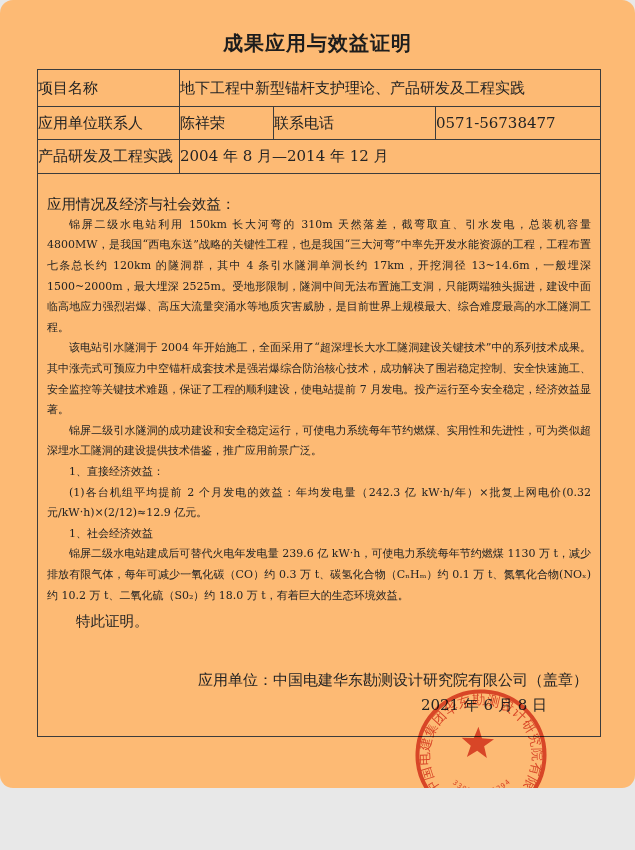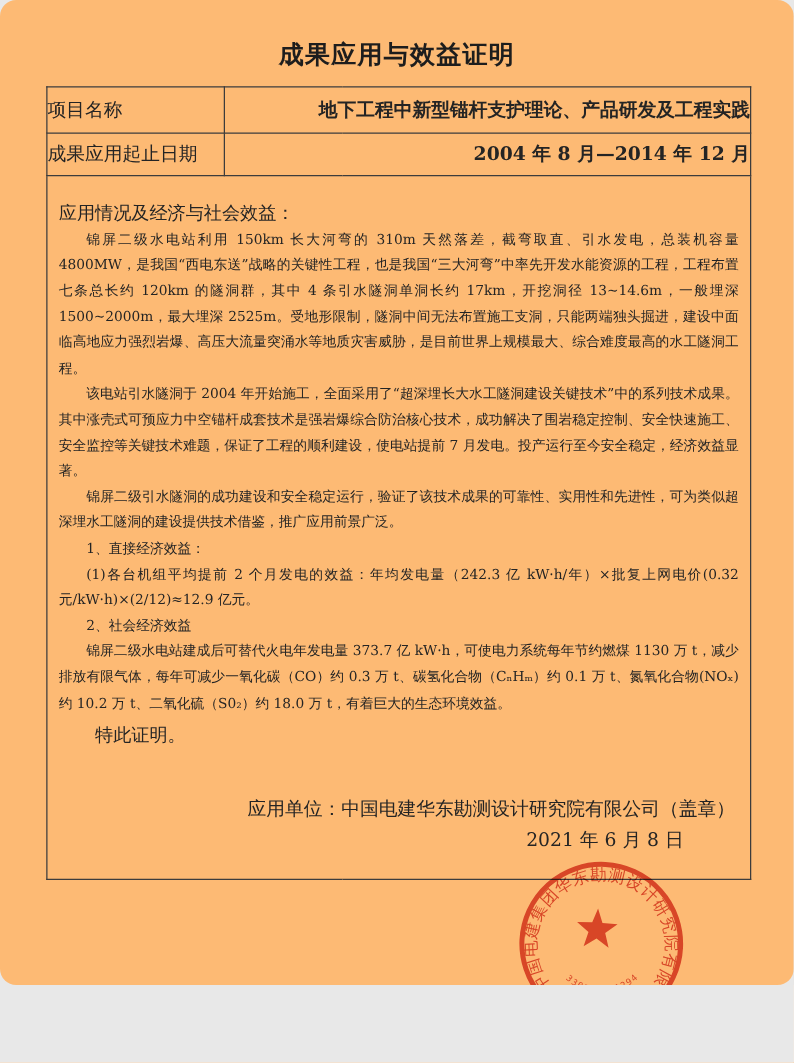--- a/index.html
+++ b/index.html
@@ -34,21 +34,21 @@
     border-collapse: collapse;
     table-layout: fixed;
   }
   table.cert-table td {
     border: 1px solid #3c3c3c;
     font-size: 15px;
     color: #242424;
     vertical-align: middle;
   }
   td.lbl { text-align: left; }
-  td.val { text-align: right; font-weight: bold; }
+  td.val { text-align: left; }
   td.val-bold { text-align: center; font-weight: bold; }
   td.body-cell {
     vertical-align: top;
     text-align: left;
     padding: 4px 9px 5px 9px;
   }
   .body-heading {
     font-size: 14.5px;
     line-height: 21px;
     color: #242424;
@@ -101,34 +101,40 @@
       <col style="width:142px">
         <col style="width:94px">
         <col style="width:162px">
         <col style="width:165px">
     </colgroup>
     <tbody>
         <tr style="height:37px">
       <td class="lbl">项目名称</td>
       <td class="val" colspan="3">地下工程中新型锚杆支护理论、产品研发及工程实践</td>
     </tr>
+    <tr style="height:33px">
+      <td class="lbl">应用单位联系人</td>
+      <td class="val">陈祥荣</td>
+      <td class="lbl">联系电话</td>
+      <td class="val">0571-56738477</td>
+    </tr>
     <tr style="height:34px">
-      <td class="lbl">成果应用起止日期</td>
+      <td class="lbl">产品研发及工程实践</td>
       <td class="val" colspan="3">2004 年 8 月—2014 年 12 月</td>
     </tr>
     <tr style="height:563px">
       <td class="body-cell" colspan="4">
         <div class="body-heading">应用情况及经济与社会效益：</div>
         <p class="para">锦屏二级水电站利用 150km 长大河弯的 310m 天然落差，截弯取直、引水发电，总装机容量 4800MW，是我国“西电东送”战略的关键性工程，也是我国“三大河弯”中率先开发水能资源的工程，工程布置七条总长约 120km 的隧洞群，其中 4 条引水隧洞单洞长约 17km，开挖洞径 13~14.6m，一般埋深 1500~2000m，最大埋深 2525m。受地形限制，隧洞中间无法布置施工支洞，只能两端独头掘进，建设中面临高地应力强烈岩爆、高压大流量突涌水等地质灾害威胁，是目前世界上规模最大、综合难度最高的水工隧洞工程。</p>
         <p class="para">该电站引水隧洞于 2004 年开始施工，全面采用了“超深埋长大水工隧洞建设关键技术”中的系列技术成果。其中涨壳式可预应力中空锚杆成套技术是强岩爆综合防治核心技术，成功解决了围岩稳定控制、安全快速施工、安全监控等关键技术难题，保证了工程的顺利建设，使电站提前 7 月发电。投产运行至今安全稳定，经济效益显著。</p>
-        <p class="para">锦屏二级引水隧洞的成功建设和安全稳定运行，验证了该技术成果的可靠性、实用性和先进性，可为类似超深埋水工隧洞的建设提供技术借鉴，推广应用前景广泛。</p>
+        <p class="para">锦屏二级引水隧洞的成功建设和安全稳定运行，可使电力系统每年节约燃煤、实用性和先进性，可为类似超深埋水工隧洞的建设提供技术借鉴，推广应用前景广泛。</p>
         <p class="para">1、直接经济效益：</p>
         <p class="para">(1)各台机组平均提前 2 个月发电的效益：年均发电量（242.3 亿 kW·h/年）×批复上网电价(0.32 元/kW·h)×(2/12)≈12.9 亿元。</p>
-        <p class="para">2、社会经济效益</p>
-        <p class="para">锦屏二级水电站建成后可替代火电年发电量 373.7 亿 kW·h，可使电力系统每年节约燃煤 1130 万 t，减少排放有限气体，每年可减少一氧化碳（CO）约 0.3 万 t、碳氢化合物（CₙHₘ）约 0.1 万 t、氮氧化合物(NOₓ)约 10.2 万 t、二氧化硫（S0₂）约 18.0 万 t，有着巨大的生态环境效益。</p>
+        <p class="para">1、社会经济效益</p>
+        <p class="para">锦屏二级水电站建成后可替代火电年发电量 239.6 亿 kW·h，可使电力系统每年节约燃煤 1130 万 t，减少排放有限气体，每年可减少一氧化碳（CO）约 0.3 万 t、碳氢化合物（CₙHₘ）约 0.1 万 t、氮氧化合物(NOₓ)约 10.2 万 t、二氧化硫（S0₂）约 18.0 万 t，有着巨大的生态环境效益。</p>
         <div class="closing">特此证明。</div>
         <div class="sign-line">应用单位：中国电建华东勘测设计研究院有限公司（盖章）</div>
         <div class="date-line">2021 年 6 月 8 日</div>
       </td>
     </tr>
   </tbody>
     </table>
 
   <svg class="seal" viewBox="0 0 136 138" xmlns="http://www.w3.org/2000/svg">
     <defs>

